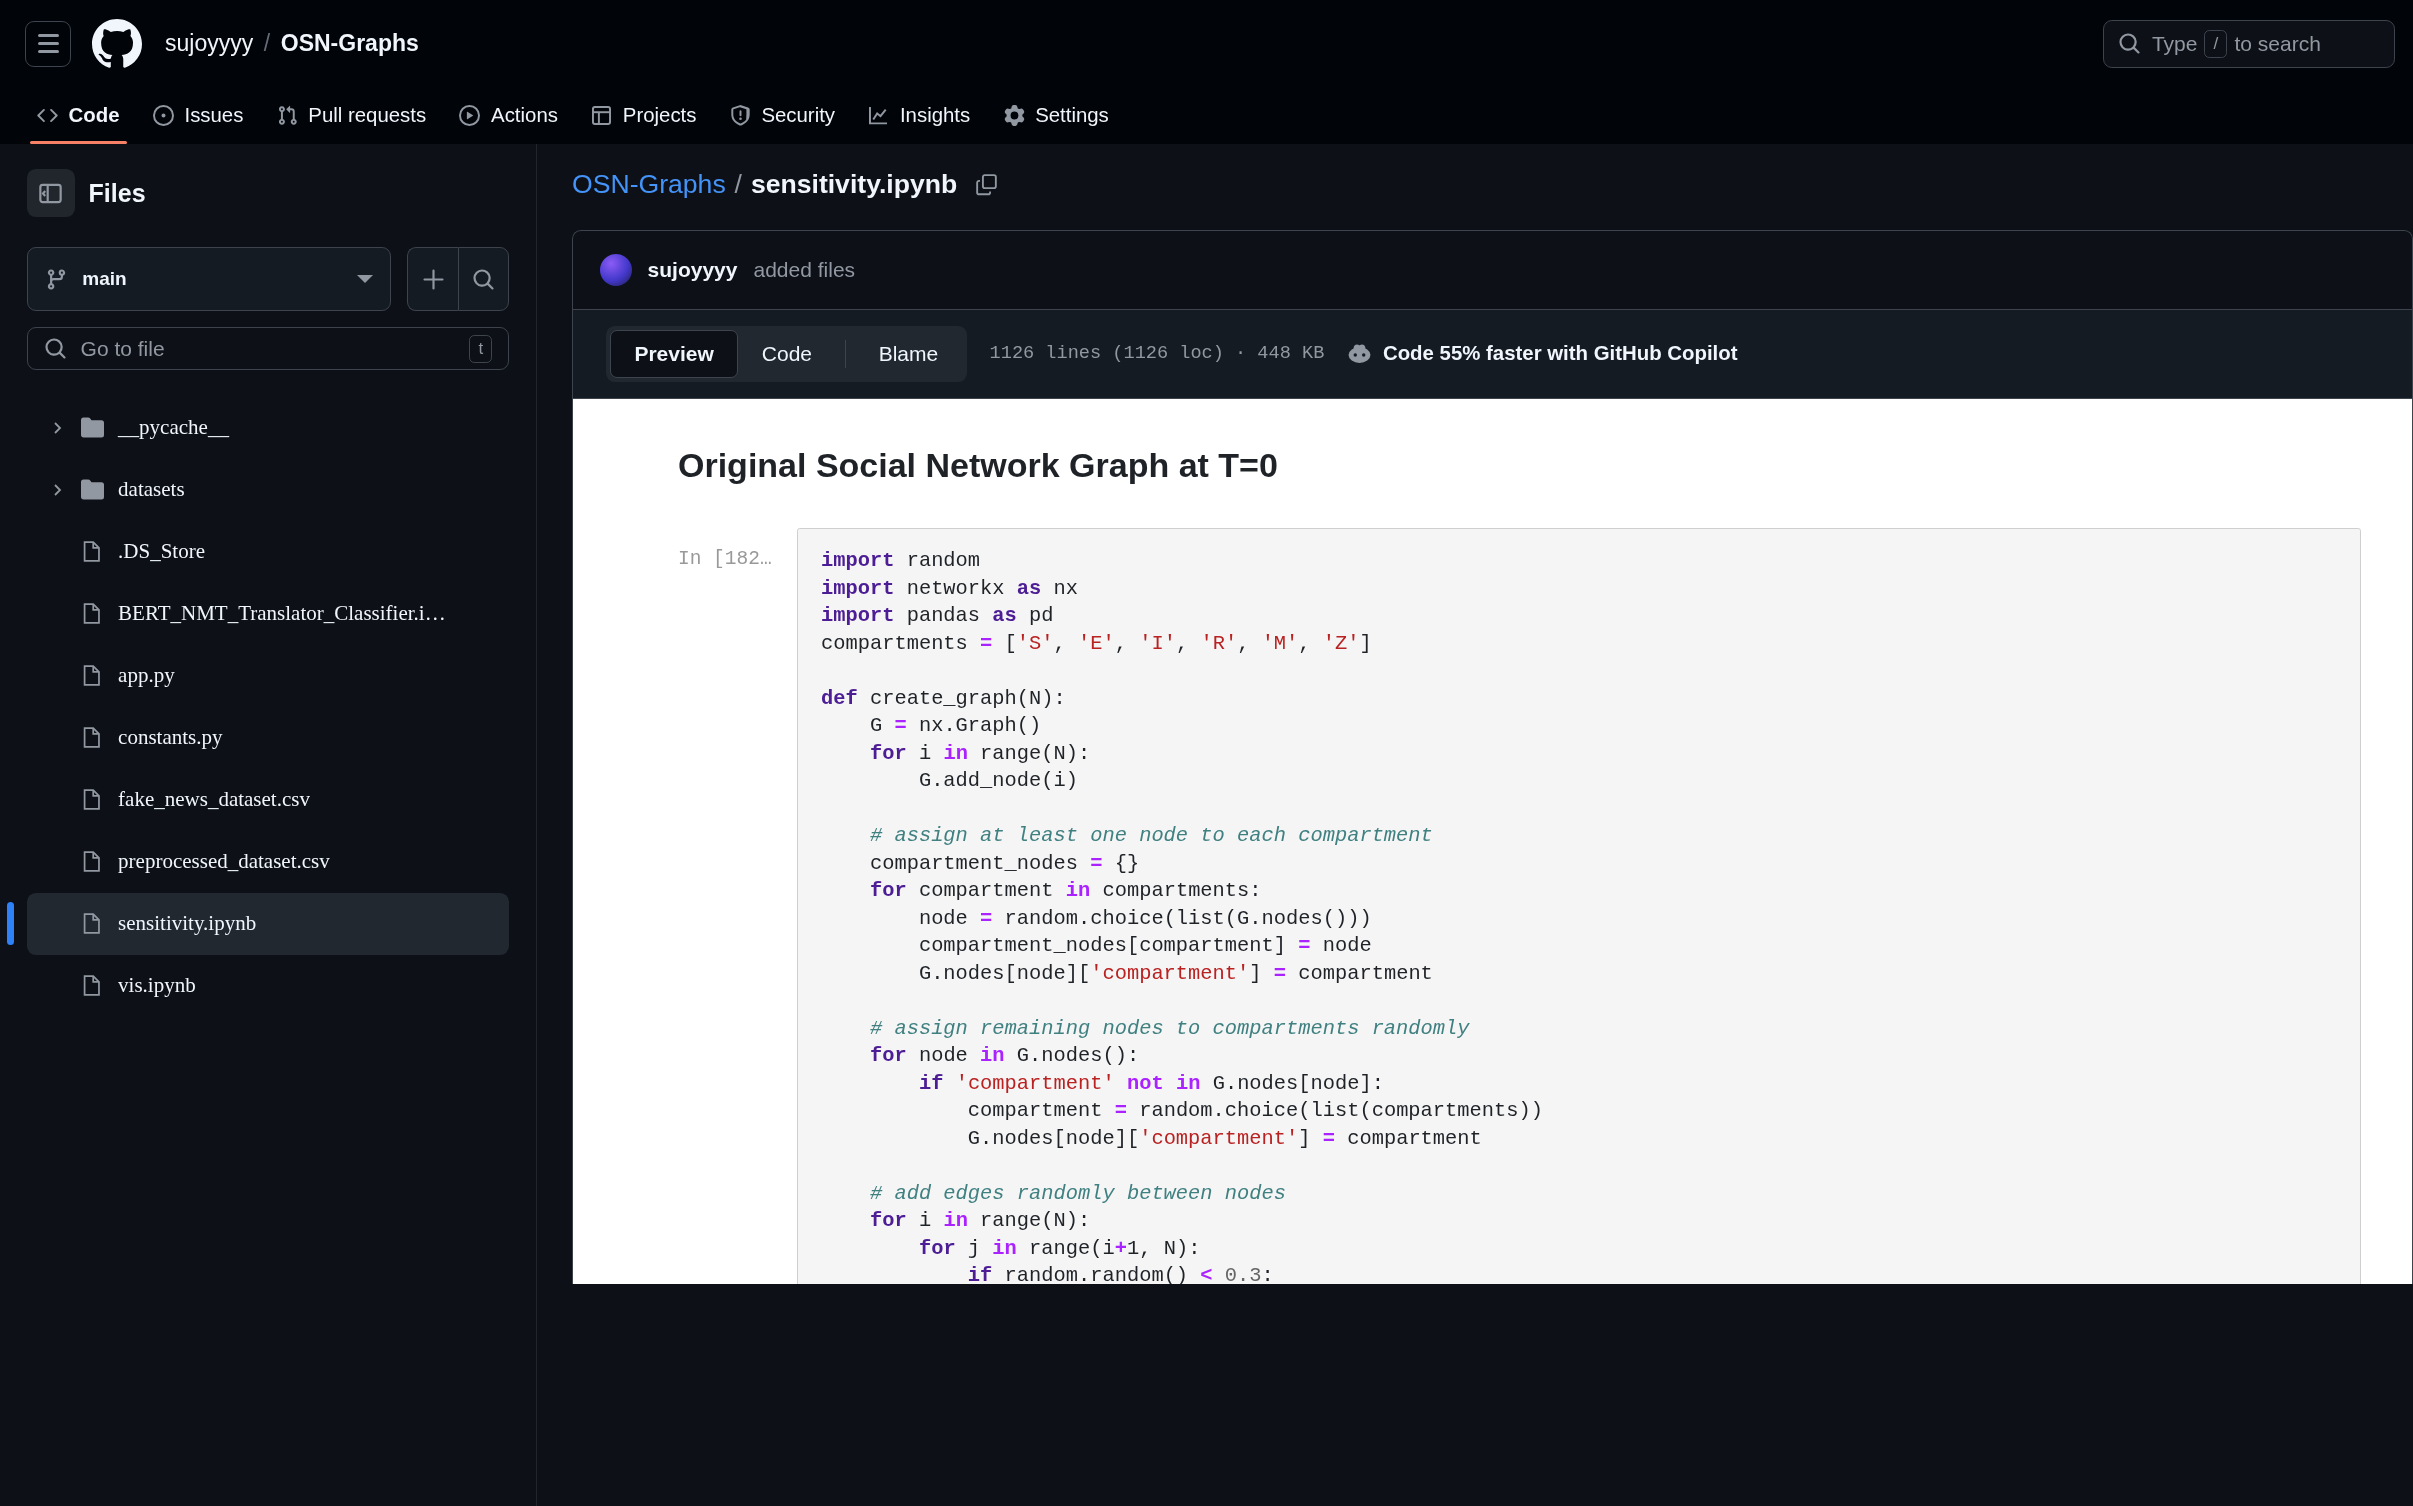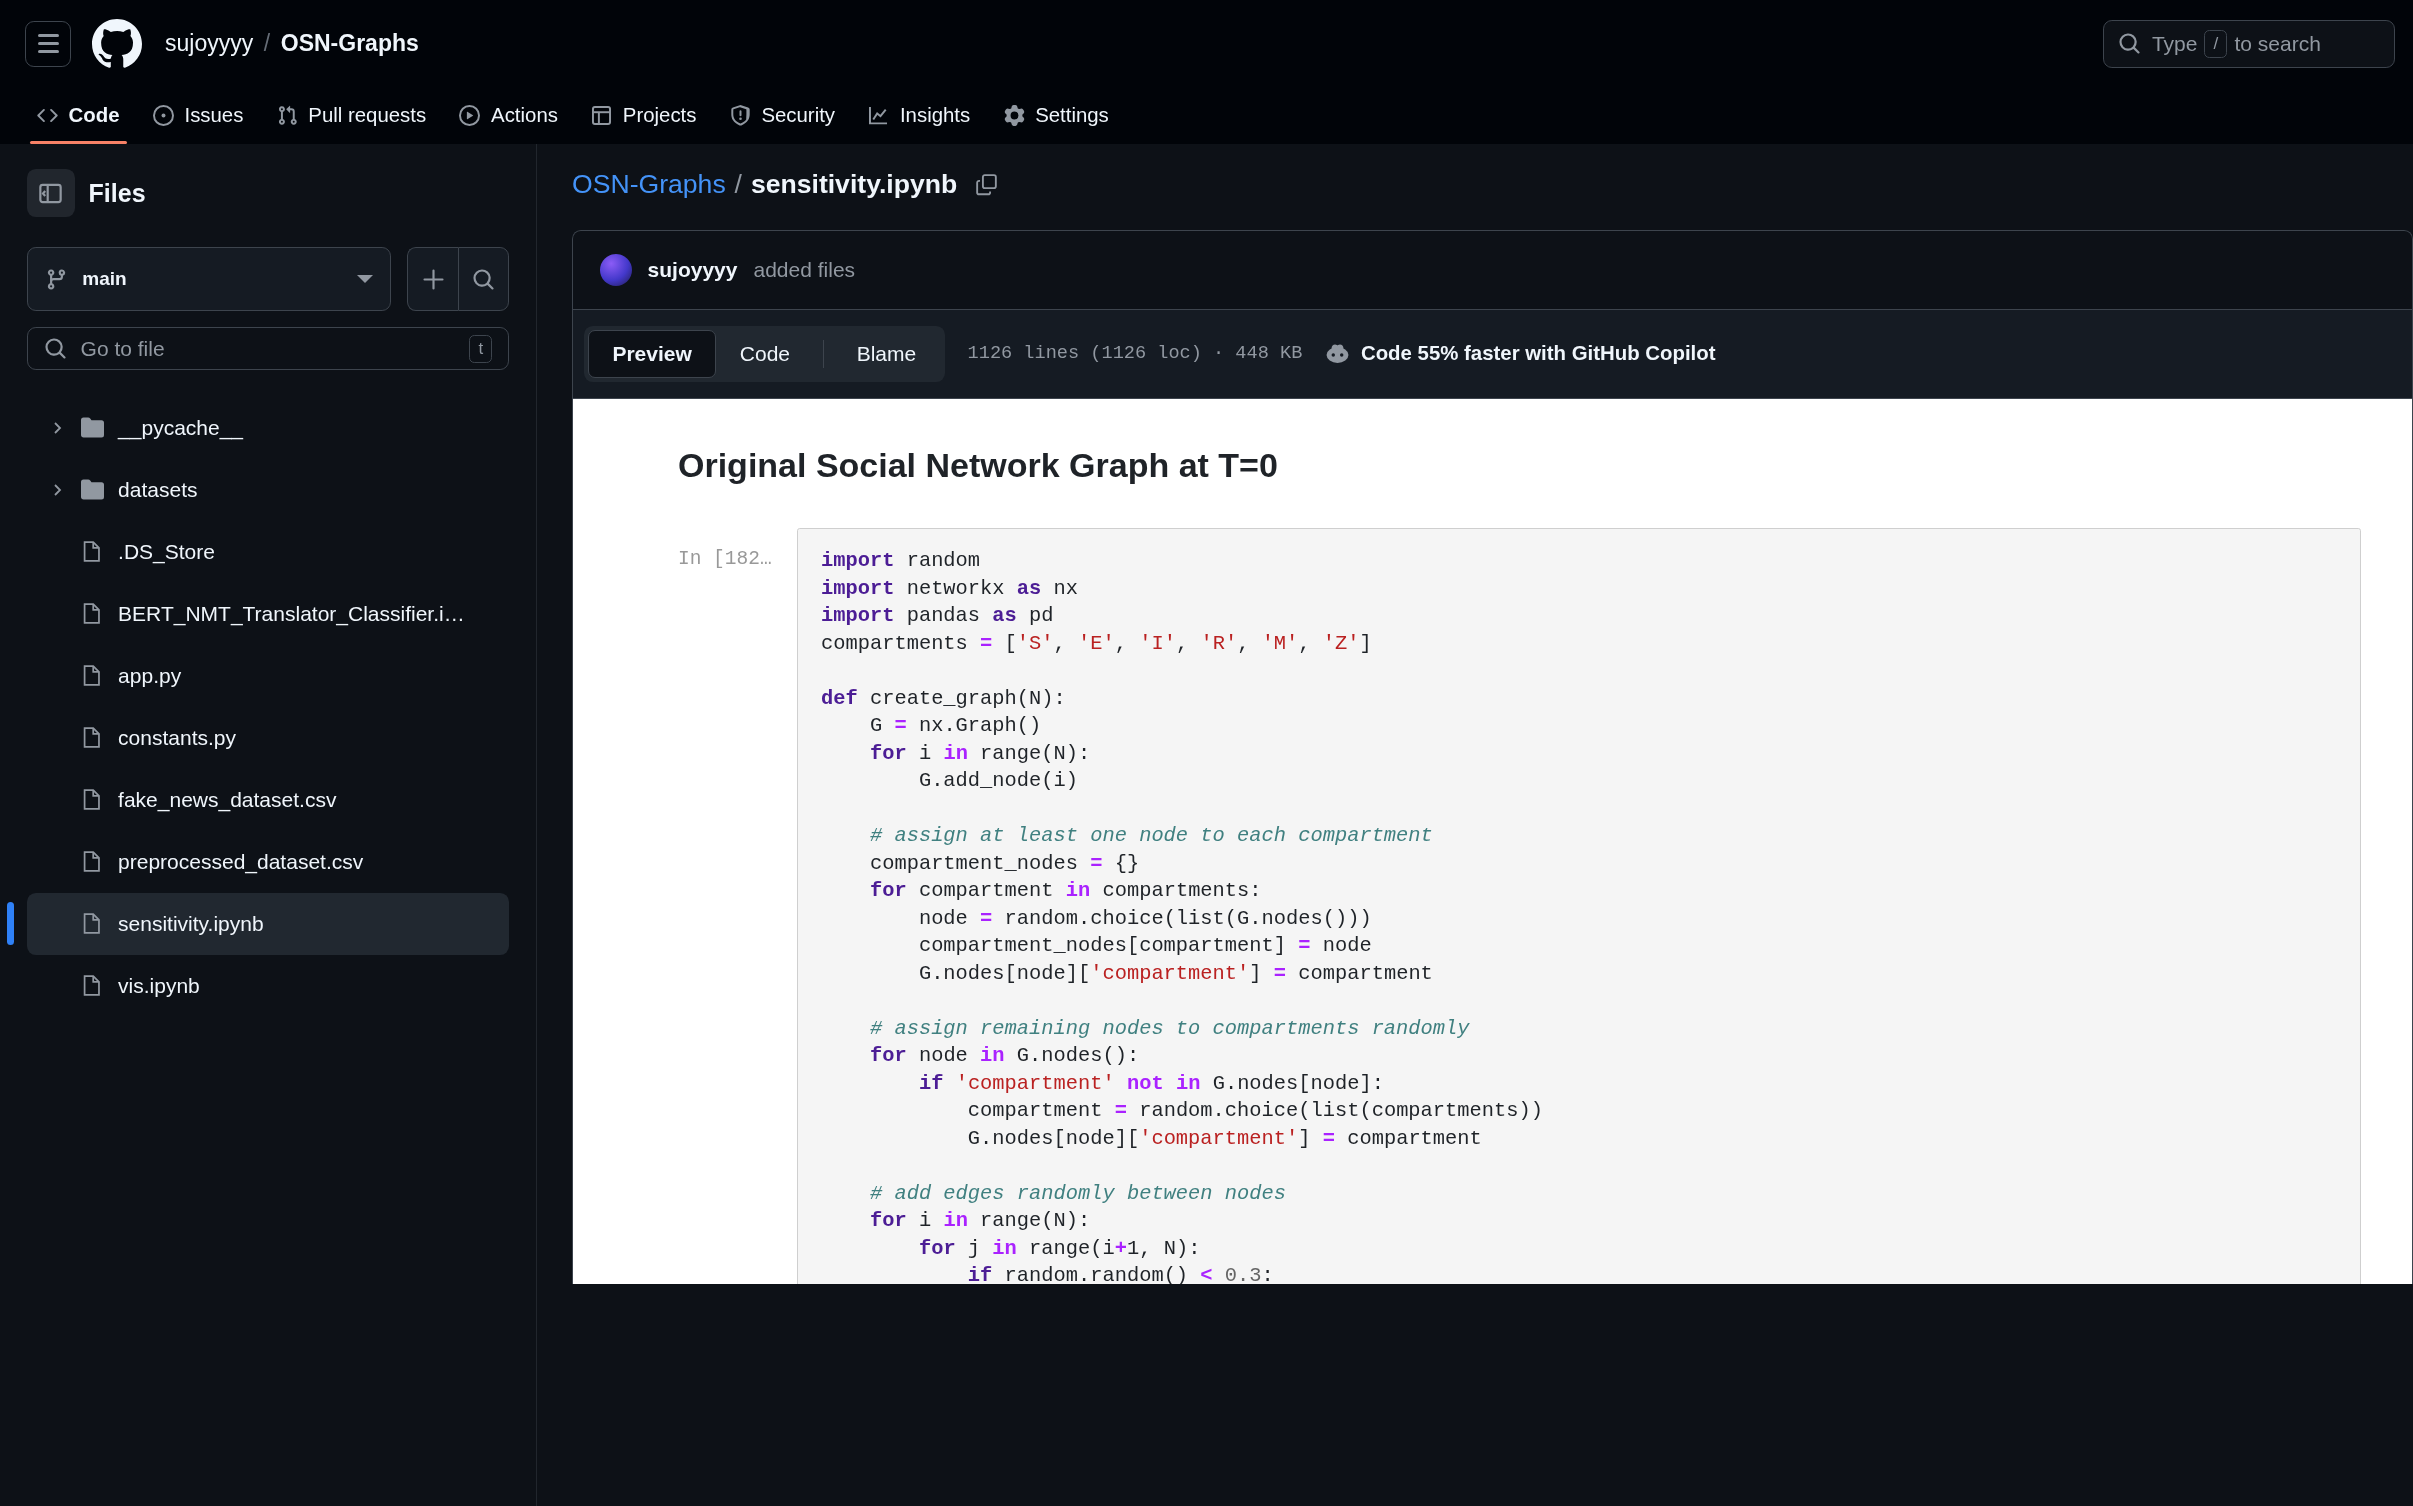--- a/index.html
+++ b/index.html
@@ -161,20 +161,21 @@
   .file-item {
     display: flex; align-items: center; gap: 14px;
     height: 62px;
     padding: 0 12.4px 0 21px;
     border-radius: 8.9px;
     cursor: pointer;
     position: relative;
     color: #f0f6fc;
     font-size: 21px;
     white-space: nowrap;
+    font-family: Liberation Serif, serif;
   }
   .file-item.selected { background: #212830; }
   .file-item.selected::before {
     content: ""; position: absolute;
     left: -19.5px; top: 9.7px; bottom: 9.7px;
     width: 7px; background: #2f81f7; border-radius: 3.5px;
   }
   .chevron { width: 19.5px; display: flex; justify-content: center; flex: none; }
   .chevron.spacer { visibility: hidden; }
 
@@ -208,21 +209,21 @@
     background: radial-gradient(circle at 35% 30%, #8b5cf6 0%, #4338ca 55%, #1e1b4b 100%);
     flex: none;
   }
   .commit-author { color: #f0f6fc; font-size: 21px; font-weight: bold; }
   .commit-msg { color: #9198a1; font-size: 21px; }
 
   .toolbar {
     border: 0.9px solid #3d444d;
     border-bottom: none;
     background: #151b23;
-    padding: 16px 11px;
+    padding: 16px 33px;
     display: flex; align-items: center; gap: 23px;
   }
   .segmented {
     display: flex; align-items: center;
     background: #212830;
     border-radius: 8.9px;
     padding: 4.4px;
     gap: 0;
   }
   .seg-btn {

